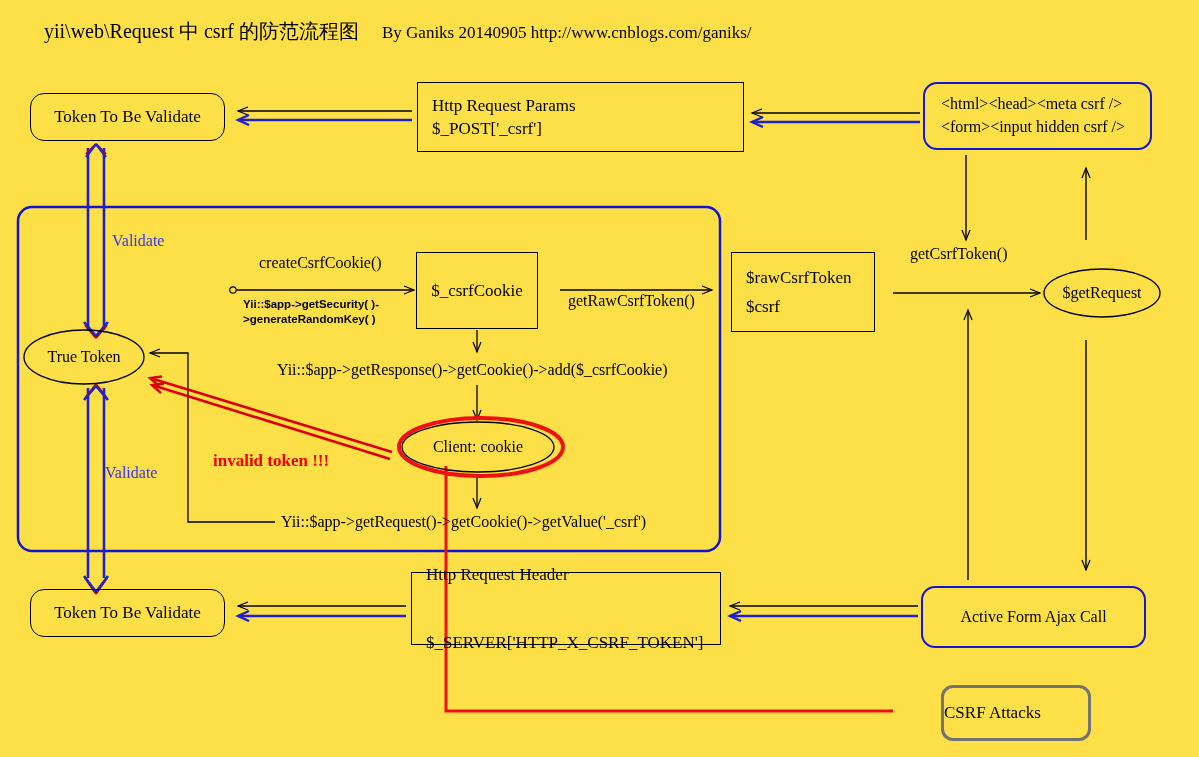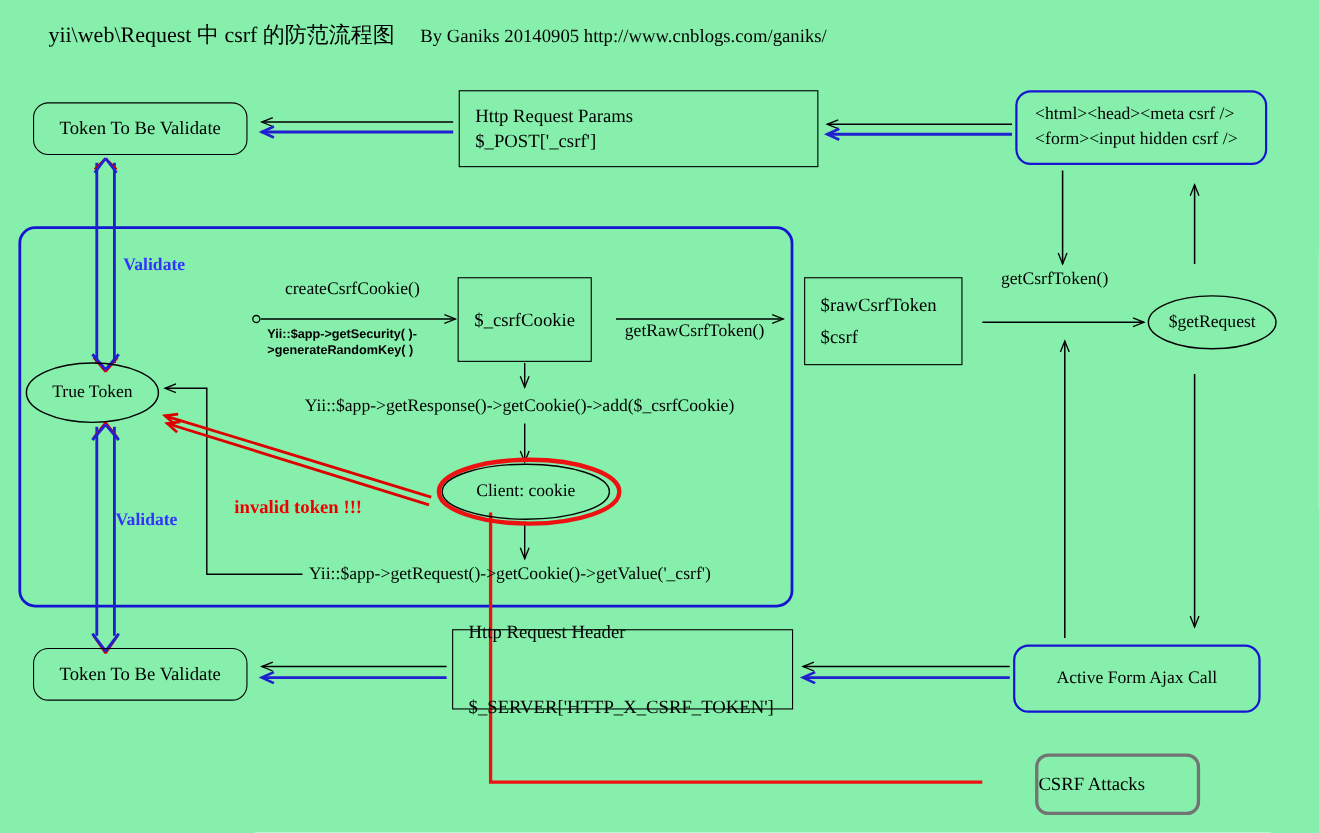--- a/index.html
+++ b/index.html
@@ -8,21 +8,21 @@
     background: #ffffff;
   }
   body {
     font-family: "Liberation Serif", "DejaVu Serif", serif;
   }
   #canvas {
     position: relative;
     width: 1199px;
     height: 757px;
     overflow: hidden;
-    background: #86efac;
+    background: #fde047;
   }
   #wires {
     position: absolute;
     left: 0;
     top: 0;
     width: 1199px;
     height: 757px;
     pointer-events: none;
   }
   .node {
@@ -83,21 +83,20 @@
     font-size: 17px;
   }
   .edge-label {
     position: absolute;
     font-size: 16px;
     color: #000000;
     white-space: nowrap;
   }
   .edge-label.blue {
     color: #3333ff;
-    font-weight: bold;
   }
   .edge-label.red {
     color: #ee0000;
     font-weight: bold;
     font-size: 17px;
   }
   .edge-label.small {
     font-family: "Liberation Sans", "DejaVu Sans", sans-serif;
     font-size: 11.5px;
     font-weight: bold;

